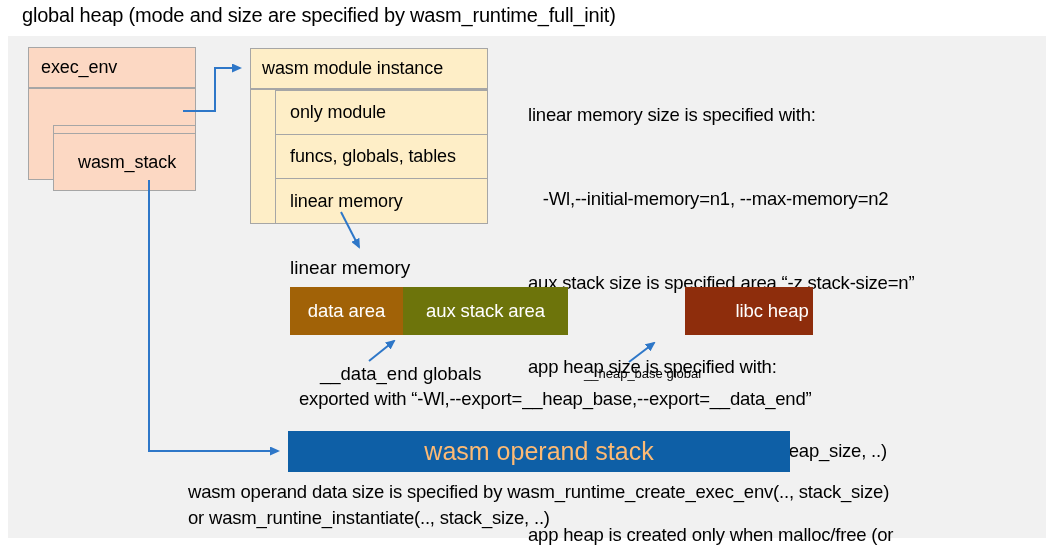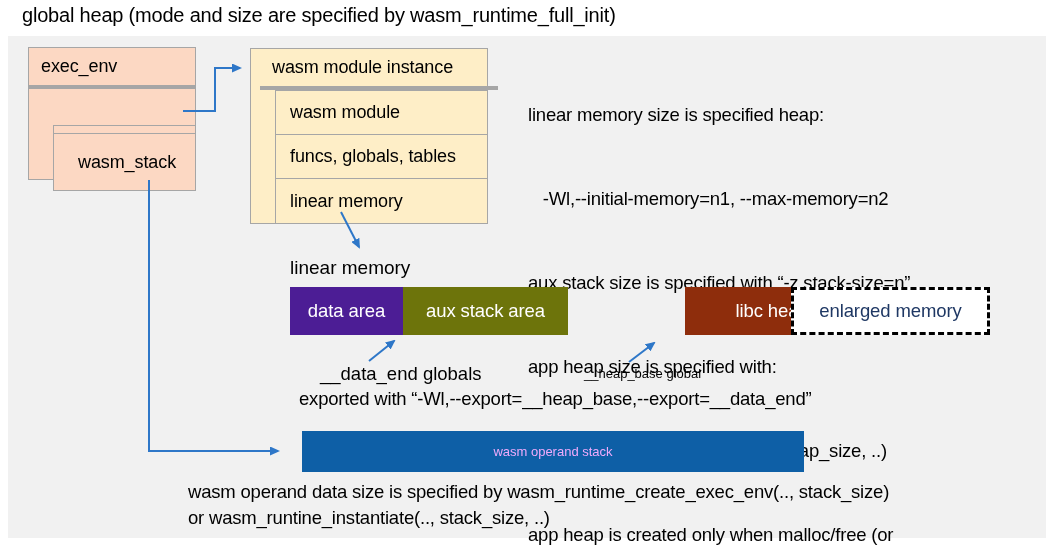--- a/index.html
+++ b/index.html
@@ -9,31 +9,31 @@
   }
   .abs { position:absolute; }
   .title { left:22px; top:4px; font-size:20px; letter-spacing:-0.2px; }
   .panel { left:8px; top:36px; width:1038px; height:502px; background:#f1f1f1; }
 
   .box { box-sizing:border-box; border:1px solid #a6a6a6; }
   .box-label {
     box-sizing:border-box; display:flex; align-items:center;
     font-size:18px; letter-spacing:-0.1px;
   }
-  .hdr { border-bottom:4px solid #737373; }
+  .hdr { border-bottom:2px solid #737373; }
 
   
   .exec-outer  { left:28px;  top:47px;  width:168px; height:133px; }
   .exec-hdr    { left:28px;  top:47px;  width:168px; height:42px; padding-left:13px; }
   .row-mi      { left:53px;  top:89px;  width:143px; height:45px; padding-left:14px; }
   .row-ws      { left:53px;  top:133px; width:143px; height:58px; padding-left:24px; }
 
   
   .inst-outer  { left:250px; top:48px;  width:238px; height:176px; }
-  .inst-hdr    { left:260px; top:48px;  width:238px; height:42px; padding-left:12px; }
+  .inst-hdr    { left:250px; top:48px;  width:238px; height:42px; padding-left:12px; }
   .row-wm      { left:275px; top:90px;  width:213px; height:45px; padding-left:14px; }
   .row-fgt     { left:275px; top:134px; width:213px; height:45px; padding-left:14px; }
   .row-lm      { left:275px; top:178px; width:213px; height:46px; padding-left:14px; }
 
   
   .notes { left:528px; top:45px; font-size:18.5px; line-height:28px; white-space:pre; letter-spacing:-0.2px; }
 
   
   .lm-label { left:290px; top:257px; font-size:19px; }
   .seg {
@@ -48,21 +48,21 @@
   .seg5 { left:791px; width:199px; border:3px dashed #000; }
 
   .lbl-dataend  { left:320px; top:363px; font-size:18.5px; }
   .lbl-heapbase { left:584px; top:366px; font-size:13px; }
   .lbl-exported { left:299px; top:388px; font-size:18.5px; letter-spacing:-0.2px; }
 
   
   .opstack {
     left:288px; top:431px; width:502px; height:41px;
     display:flex; align-items:center; justify-content:center;
-    color:#f0abfc; font-size:13px;margin-left:14px;
+    color:#fdba74; font-size:25px;
   }
   .opnote1 { left:188px; top:481px; font-size:18.5px; letter-spacing:-0.2px; }
   .opnote2 { left:188px; top:507px; font-size:18.5px; letter-spacing:-0.2px; }
 
   .connectors { left:0; top:0; width:1054px; height:547px; pointer-events:none; }
   .connectors polyline, .connectors line {
     fill:none; stroke:var(--arrow,#2e77c8); stroke-width:2px;
   }
   .connectors .arrhead { fill:var(--arrow,#2e77c8); }
 </style>
@@ -74,39 +74,38 @@
   <div class="abs title">global heap (mode and size are specified by wasm_runtime_full_init)</div>
   <div class="abs panel" style="background-color: rgb(241, 241, 241);"></div>
 
   <div class="abs box exec-outer" style="background-color: rgb(252, 216, 195); border-color: rgb(166, 166, 166);"></div>
   <div class="abs box-label hdr exec-hdr" style="border-color: rgb(166, 166, 166);">exec_env</div>
   <div class="abs box box-label row-mi" style="background-color: rgb(252, 216, 195); border-color: rgb(166, 166, 166); margin-top: 36px;">module_inst</div>
   <div class="abs box box-label row-ws" style="background-color: rgb(252, 216, 195); border-color: rgb(166, 166, 166);">wasm_stack</div>
 
   <div class="abs box inst-outer" style="background-color: rgb(254, 238, 199); border-color: rgb(166, 166, 166);"></div>
   <div class="abs box-label hdr inst-hdr" style="border-color: rgb(166, 166, 166);">wasm module instance</div>
-  <div class="abs box box-label row-wm" style="background-color: rgb(254, 238, 199); border-color: rgb(166, 166, 166);">wasm module</div>
+  <div class="abs box box-label row-wm" style="background-color: rgb(254, 238, 199); border-color: rgb(166, 166, 166);">only module</div>
   <div class="abs box box-label row-fgt" style="background-color: rgb(254, 238, 199); border-color: rgb(166, 166, 166);">funcs, globals, tables</div>
   <div class="abs box box-label row-lm" style="background-color: rgb(254, 238, 199); border-color: rgb(166, 166, 166);">linear memory</div>
 
   <div class="abs notes">
-    <div>linear memory size is specified heap:</div>
+    <div>linear memory size is specified with:</div>
     <div>   -Wl,--initial-memory=n1, --max-memory=n2</div>
-    <div>aux stack size is specified with “-z stack-size=n”</div>
+    <div>aux stack size is specified area “-z stack-size=n”</div>
     <div>app heap size is specified with:</div>
     <div>   wasm_runtime_instantiate(.., heap_size, ..)</div>
     <div>app heap is created only when malloc/free (or</div>
     
   </div>
 
   <div class="abs lm-label">linear memory</div>
-  <div class="abs seg seg1" style="background-color: #4c1d95; color: rgb(255, 255, 255);">data area</div>
+  <div class="abs seg seg1" style="background-color: #a16207; color: rgb(255, 255, 255);">data area</div>
   <div class="abs seg seg2" style="background-color: rgb(109, 116, 11); color: rgb(255, 255, 255);">aux stack area</div>
   <div class="abs seg seg4" style="background-color: rgb(142, 45, 12); color: rgb(255, 255, 255);">libc heap</div>
-  <div class="abs seg seg5" style="background-color: rgb(255, 255, 255); color: rgb(31, 56, 100);">enlarged memory</div>
 
   <div class="abs lbl-dataend">__data_end globals</div>
   <div class="abs lbl-heapbase">__heap_base global</div>
   <div class="abs lbl-exported">exported with “-Wl,--export=__heap_base,--export=__data_end”</div>
 
   <div class="abs opstack" style="background-color: rgb(14, 95, 166);">wasm operand stack</div>
   <div class="abs opnote1">wasm operand data size is specified by wasm_runtime_create_exec_env(.., stack_size)</div>
   <div class="abs opnote2">or wasm_runtine_instantiate(.., stack_size, ..)</div>
 
   <svg class="abs connectors" viewBox="0 0 1054 547" xmlns="http://www.w3.org/2000/svg">

